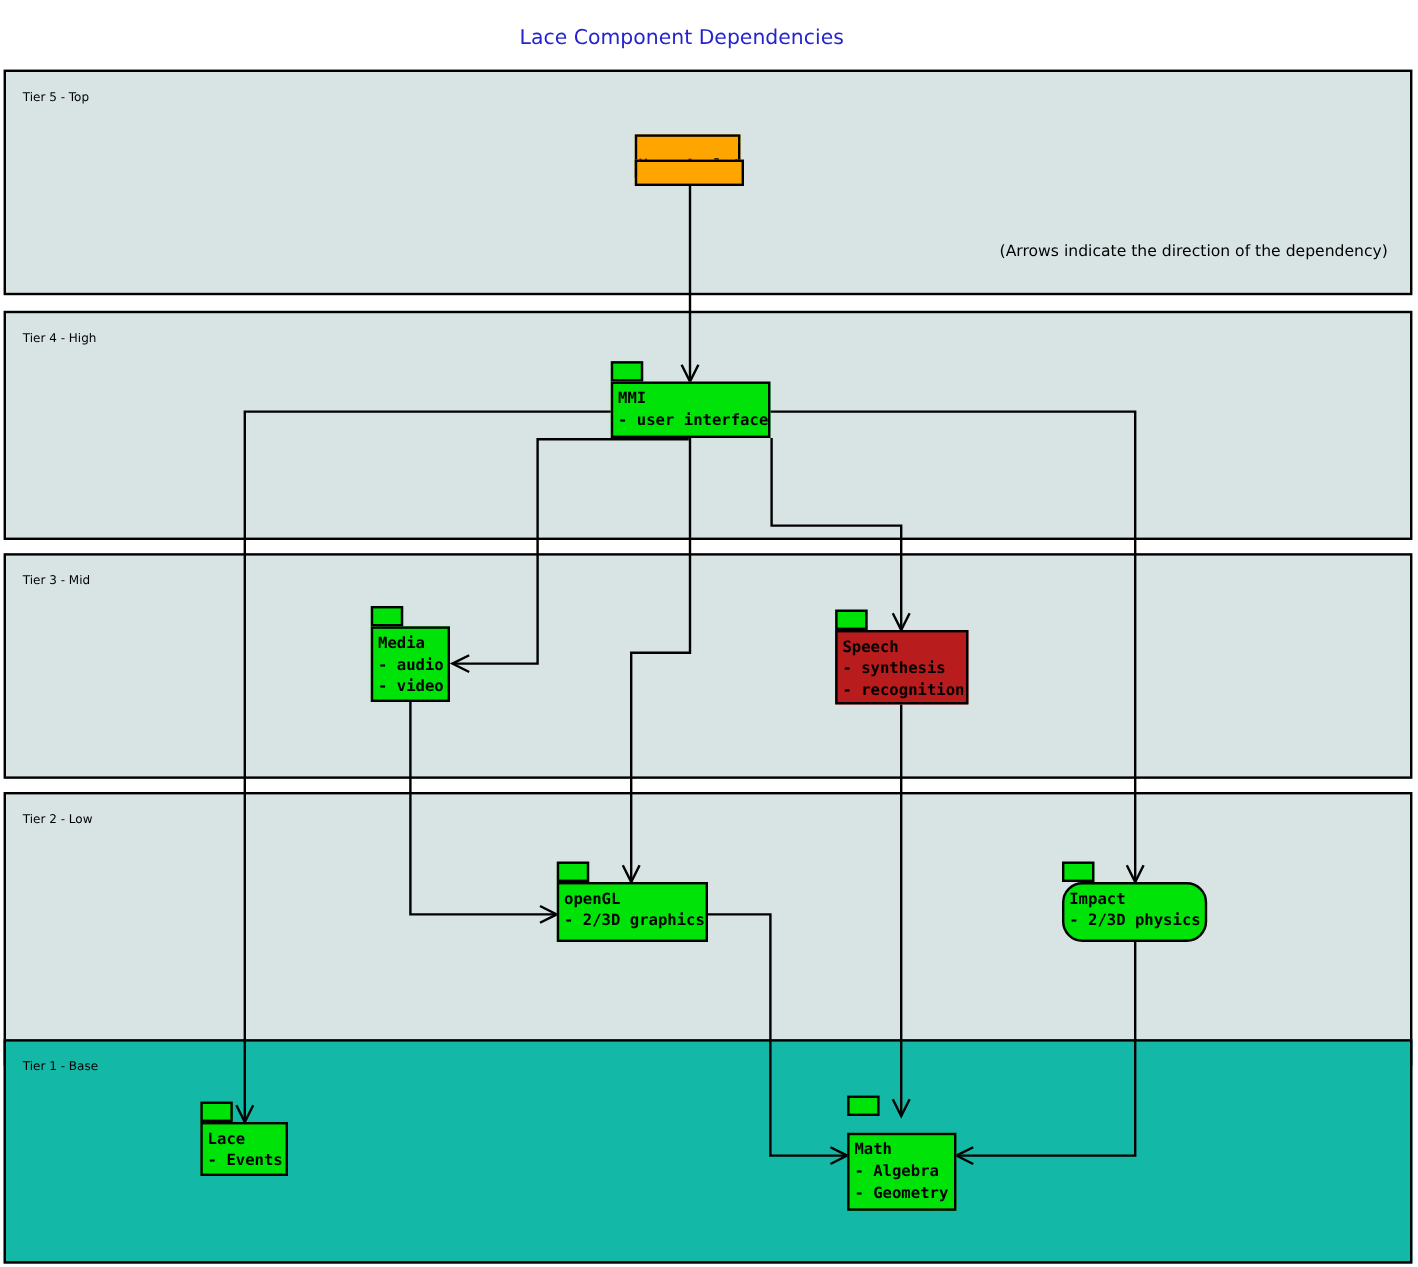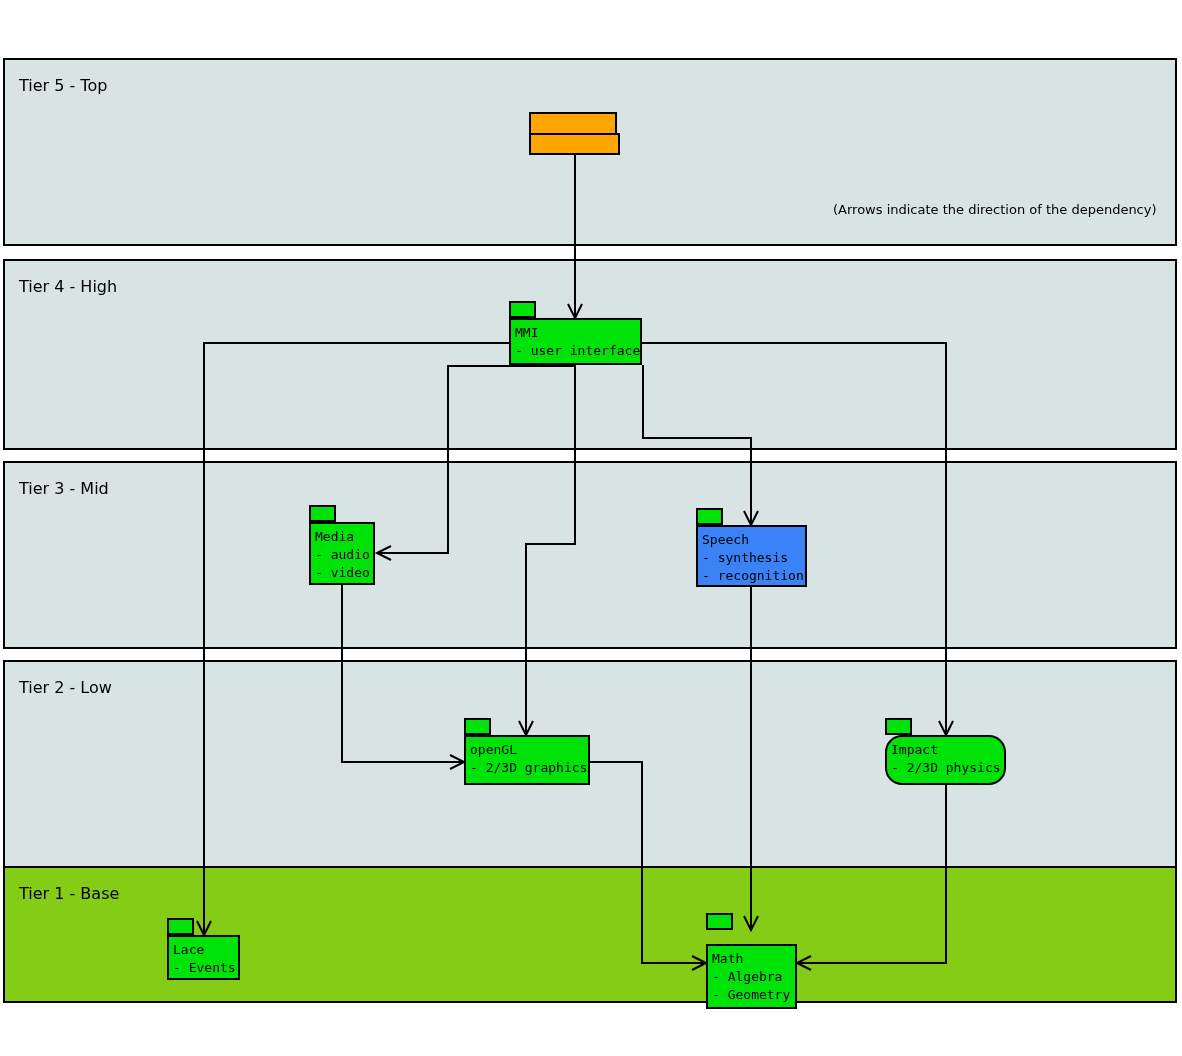--- a/index.html
+++ b/index.html
@@ -13,56 +13,57 @@
   }
   #note{
     position:absolute;left:833px;top:202px;font-size:13px;color:#000;
     white-space:nowrap;
   }
   .tier{
     position:absolute;left:3px;width:1174px;box-sizing:border-box;
     border:2px solid #000;
   }
   .tier-label{
-    position:absolute;left:14px;top:16px;font-size:16px;color:#000;
+    position:absolute;left:14px;top:16px;font-size:10px;color:#000;
     white-space:nowrap;
   }
   #edges{position:absolute;left:0;top:0;z-index:5;}
   .pkg{position:absolute;z-index:10;}
   .pkg .tab{
     position:absolute;left:0;top:0;box-sizing:border-box;border:2px solid #000;
   }
   .pkg .body{
     position:absolute;left:0;box-sizing:border-box;border:2px solid #000;
-    font-family:"DejaVu Sans Mono",monospace;font-size:13px;font-weight:normal;
+    font-family:"DejaVu Sans Mono",monospace;font-size:13px;font-weight:bold;
     line-height:18px;padding:4px 3px 0 4px;white-space:pre;color:#000;
   }
   .pkg .tab.with-text{
     font-family:"DejaVu Sans Mono",monospace;font-size:13px;font-weight:bold;
     line-height:17px;padding:16px 1px;white-space:nowrap;color:#000;
   }
 </style>
 </head>
 <body>
 
 <div id="canvas">
+  <div id="title" style="color: rgb(36, 36, 206);">Lace Component Dependencies</div>
   <div id="tiers">
       <div class="tier" style="top: 58px; height: 188px; background: rgb(216, 228, 227); border-color: rgb(0, 0, 0);">
         <div class="tier-label">Tier 5 - Top</div>
       </div>
       <div class="tier" style="top: 259px; height: 191px; background: rgb(216, 228, 227); border-color: rgb(0, 0, 0);">
         <div class="tier-label">Tier 4 - High</div>
       </div>
       <div class="tier" style="top: 461px; height: 188px; background: rgb(216, 228, 227); border-color: rgb(0, 0, 0);">
         <div class="tier-label">Tier 3 - Mid</div>
       </div>
       <div class="tier" style="top: 660px; height: 228px; background: rgb(216, 228, 227); border-color: rgb(0, 0, 0);">
         <div class="tier-label">Tier 2 - Low</div>
       </div>
-      <div class="tier" style="top: 866px; height: 137px; background: #84cc16; border-color: rgb(0, 0, 0);">
+      <div class="tier" style="top: 866px; height: 187px; background: #14b8a6; border-color: rgb(0, 0, 0);">
         <div class="tier-label">Tier 1 - Base</div>
       </div>
     </div>
   <svg id="edges" width="1182" height="1056" viewBox="0 0 1182 1056">
       <polyline points="575,155 575,318" fill="none" stroke="#000000" stroke-width="2"></polyline>
       <polyline points="568,304 575,318 582,304" fill="none" stroke="#000000" stroke-width="2"></polyline>
       <polyline points="509,343 204,343 204,935" fill="none" stroke="#000000" stroke-width="2"></polyline>
       <polyline points="197,921 204,935 211,921" fill="none" stroke="#000000" stroke-width="2"></polyline>
       <polyline points="642,343 946,343 946,735" fill="none" stroke="#000000" stroke-width="2"></polyline>
       <polyline points="939,721 946,735 953,721" fill="none" stroke="#000000" stroke-width="2"></polyline>
@@ -89,21 +90,21 @@
       <div class="pkg" style="left: 509px; top: 301px; width: 133px;">
         <div class="tab" style="width: 27px; height: 17px; background: rgb(0, 227, 9);"></div>
         <div class="body" style="top: 17px; width: 133px; height: 47px; background: rgb(0, 227, 9);"><div>MMI</div><div>- user interface</div></div>
       </div>
       <div class="pkg" style="left: 309px; top: 505px; width: 66px;">
         <div class="tab" style="width: 27px; height: 17px; background: rgb(0, 227, 9);"></div>
         <div class="body" style="top: 17px; width: 66px; height: 63px; background: rgb(0, 227, 9);"><div>Media</div><div>- audio</div><div>- video</div></div>
       </div>
       <div class="pkg" style="left: 696px; top: 508px; width: 111px;">
         <div class="tab" style="width: 27px; height: 17px; background: rgb(0, 227, 9);"></div>
-        <div class="body" style="top: 17px; width: 111px; height: 62px; background: #3b82f6;"><div>Speech</div><div>- synthesis</div><div>- recognition</div></div>
+        <div class="body" style="top: 17px; width: 111px; height: 62px; background: #b91c1c;"><div>Speech</div><div>- synthesis</div><div>- recognition</div></div>
       </div>
       <div class="pkg" style="left: 464px; top: 718px; width: 126px;">
         <div class="tab" style="width: 27px; height: 17px; background: rgb(0, 227, 9);"></div>
         <div class="body" style="top: 17px; width: 126px; height: 50px; background: rgb(0, 227, 9);"><div>openGL</div><div>- 2/3D graphics</div></div>
       </div>
       <div class="pkg" style="left: 885px; top: 718px; width: 121px;">
         <div class="tab" style="width: 27px; height: 17px; background: rgb(0, 227, 9);"></div>
         <div class="body" style="top: 17px; width: 121px; height: 50px; background: rgb(0, 227, 9); border-radius: 17px;"><div>Impact</div><div>- 2/3D physics</div></div>
       </div>
       <div class="pkg" style="left: 167px; top: 918px; width: 73px;">

